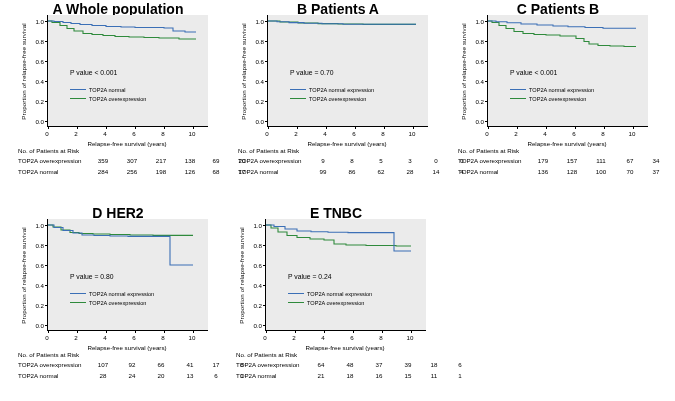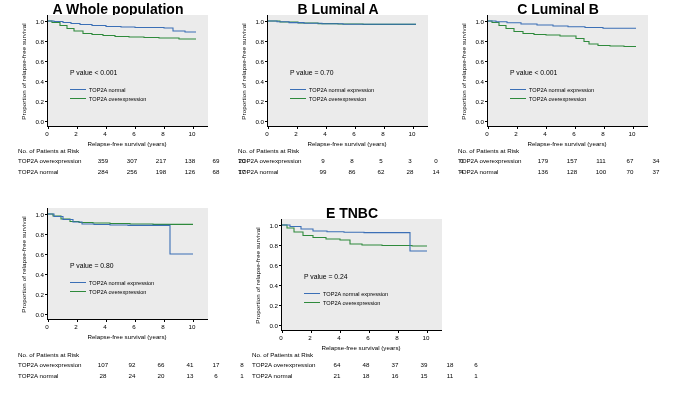--- a/index.html
+++ b/index.html
@@ -221,21 +221,21 @@
         <span class="risk-val" style="left:114px;">256</span>
         <span class="risk-val" style="left:143px;">198</span>
         <span class="risk-val" style="left:172px;">126</span>
         <span class="risk-val" style="left:198px;">68</span>
         <span class="risk-val" style="left:224px;">17</span>
       </div>
     </div>
   </div>
 
   <div class="panel" style="left:238px; top:4px; width:200px; height:186px;">
-    <div class="panel-title">B  Luminal A</div>
+    <div class="panel-title">B  Patients A</div>
     <div class="plot-wrap" style="position:relative; width:200px; height:120px;">
       <div class="ylabel" style="height:112px;">
           <span>Proportion of relapse-free survival</span>
         </div>
       <div class="ytick-col" style="height:112px;">
         <div style="top:6px;">1.0</div>
         <div style="top:26px;">0.8</div>
         <div style="top:46px;">0.6</div>
         <div style="top:66px;">0.4</div>
         <div style="top:86px;">0.2</div>
@@ -295,21 +295,21 @@
         <span class="risk-val" style="left:114px;">86</span>
         <span class="risk-val" style="left:143px;">62</span>
         <span class="risk-val" style="left:172px;">28</span>
         <span class="risk-val" style="left:198px;">14</span>
         <span class="risk-val" style="left:224px;">4</span>
       </div>
     </div>
   </div>
 
   <div class="panel" style="left:458px; top:4px; width:200px; height:186px;">
-    <div class="panel-title">C  Luminal B</div>
+    <div class="panel-title">C  Patients B</div>
     <div class="plot-wrap" style="position:relative; width:200px; height:120px;">
       <div class="ylabel" style="height:112px;">
           <span>Proportion of relapse-free survival</span>
         </div>
       <div class="ytick-col" style="height:112px;">
         <div style="top:6px;">1.0</div>
         <div style="top:26px;">0.8</div>
         <div style="top:46px;">0.6</div>
         <div style="top:66px;">0.4</div>
         <div style="top:86px;">0.2</div>
@@ -369,20 +369,21 @@
         <span class="risk-val" style="left:114px;">128</span>
         <span class="risk-val" style="left:143px;">100</span>
         <span class="risk-val" style="left:172px;">70</span>
         <span class="risk-val" style="left:198px;">37</span>
 
       </div>
     </div>
   </div>
 
   <div class="panel" style="left:18px; top:208px; width:200px; height:186px;">
+    <div class="panel-title">D  HER2</div>
     <div class="plot-wrap" style="position:relative; width:200px; height:120px;">
       <div class="ylabel" style="height:112px;">
           <span>Proportion of relapse-free survival</span>
         </div>
       <div class="ytick-col" style="height:112px;">
         <div style="top:6px;">1.0</div>
         <div style="top:26px;">0.8</div>
         <div style="top:46px;">0.6</div>
         <div style="top:66px;">0.4</div>
         <div style="top:86px;">0.2</div>
@@ -441,21 +442,21 @@
         <span class="risk-val" style="left:85px;">28</span>
         <span class="risk-val" style="left:114px;">24</span>
         <span class="risk-val" style="left:143px;">20</span>
         <span class="risk-val" style="left:172px;">13</span>
         <span class="risk-val" style="left:198px;">6</span>
         <span class="risk-val" style="left:224px;">1</span>
       </div>
     </div>
   </div>
 
-  <div class="panel" style="left:252px; top:208px; width:200px; height:186px;">
+  <div class="panel" style="left:236px; top:208px; width:200px; height:186px;">
     <div class="panel-title">E  TNBC</div>
     <div class="plot-wrap" style="position:relative; width:200px; height:120px;">
       <div class="ylabel" style="height:112px;">
           <span>Proportion of relapse-free survival</span>
         </div>
       <div class="ytick-col" style="height:112px;">
         <div style="top:6px;">1.0</div>
         <div style="top:26px;">0.8</div>
         <div style="top:46px;">0.6</div>
         <div style="top:66px;">0.4</div>

